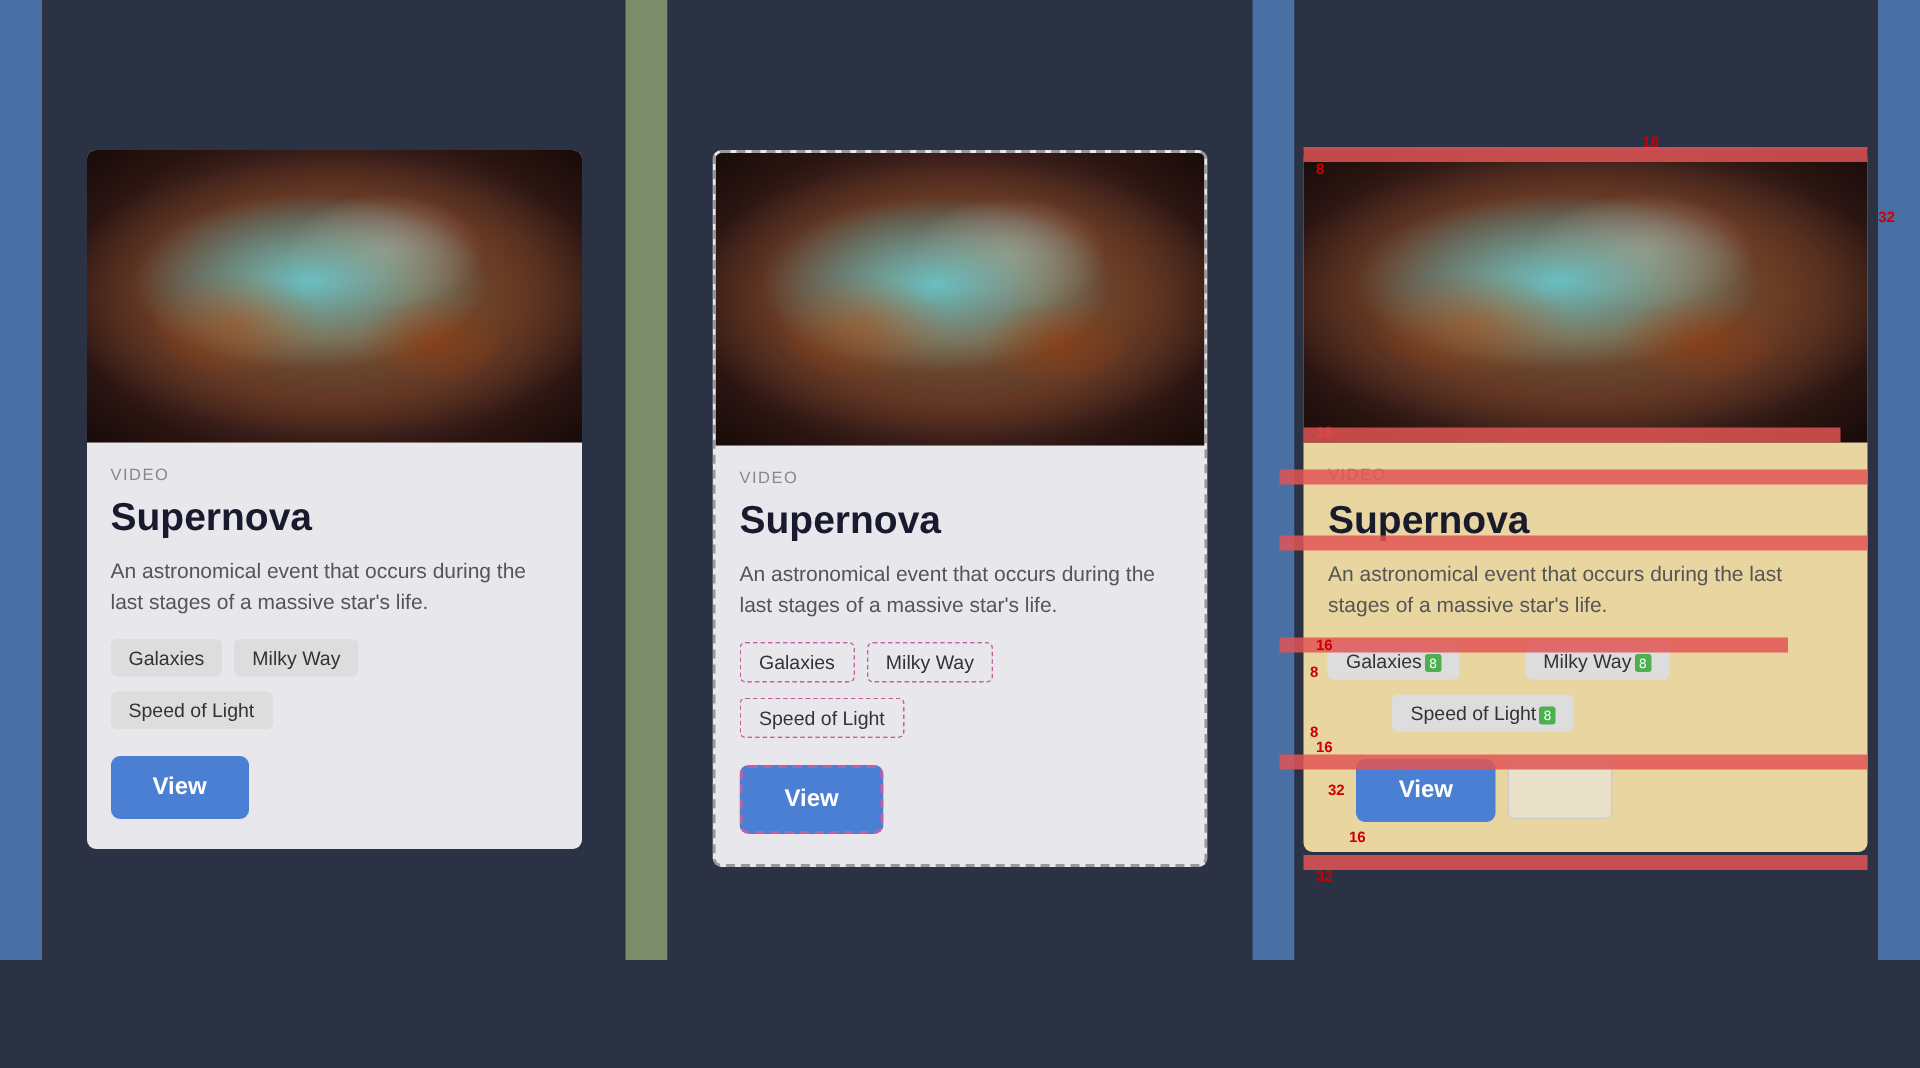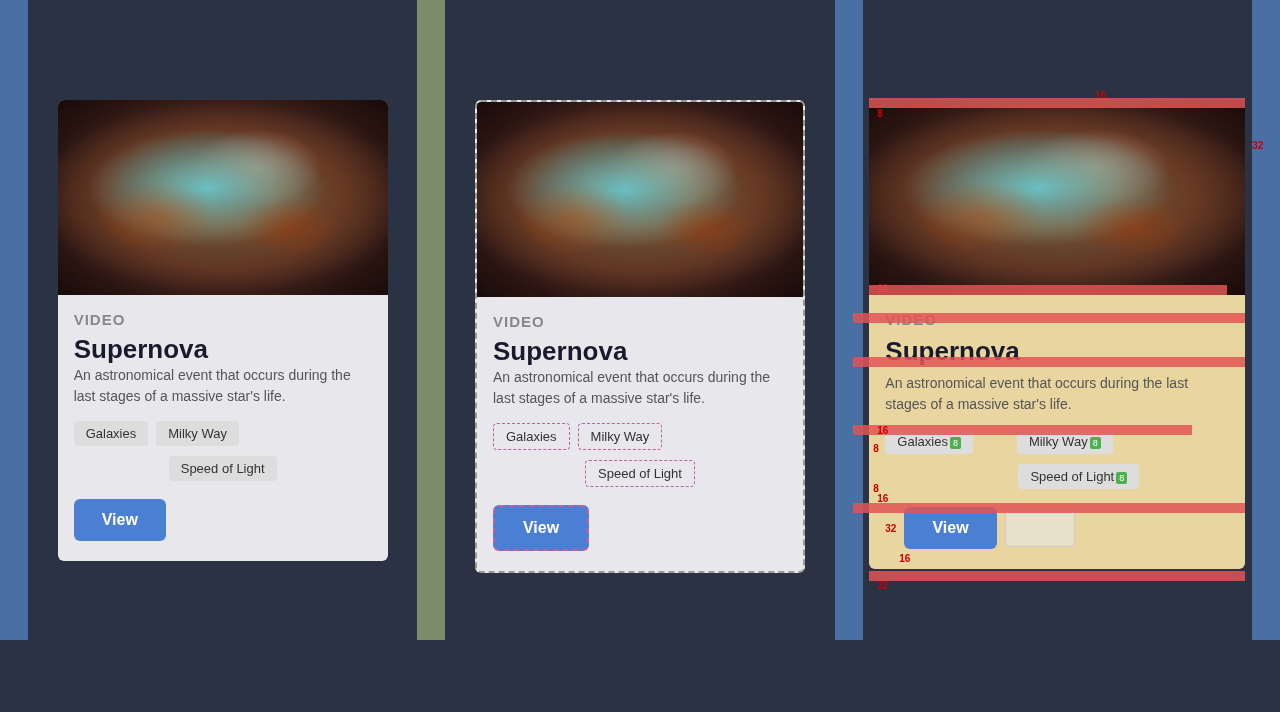--- a/index.html
+++ b/index.html
@@ -66,32 +66,33 @@
         radial-gradient(ellipse 30% 30% at 30% 60%, rgba(180, 80, 20, 0.5) 0%, transparent 60%),
         radial-gradient(ellipse 25% 25% at 70% 65%, rgba(160, 60, 10, 0.5) 0%, transparent 60%);
     }
 
     .card-body {
       padding: 16px 16px 20px;
     }
 
     .card-type {
       font-family: sans-serif;
-      font-size: 15px;
-      font-weight: 700;
+      font-size: 11px;
+      font-weight: 400;
       color: #888;
       letter-spacing: 1px;
       text-transform: uppercase;
       margin-bottom: 6px;
     }
     .card-title {
       font-family: sans-serif;
       font-size: 26px;
       font-weight: 700;
       color: #1a1a2e;
+      margin-bottom: 10px;
     }
     .card-description {
       font-family: Liberation Sans, sans-serif;
       font-size: 14px;
       color: #555;
       line-height: 1.5;
       margin-bottom: 14px;
     }
     .tags-row {
       display: flex;
@@ -112,21 +113,20 @@
       background-color: #e8e8ec;
       border: 1.5px dashed #c060a0;
       border-radius: 4px;
       padding: 5px 12px;
       font-family: sans-serif;
       font-size: 13px;
       color: #333;
     }
     .tag-row-single {
       margin-bottom: 18px;
-      justify-content: center;
     }
 
     .btn-view {
       background-color: #4a7fd4;
       color: white;
       border: none;
       border-radius: 6px;
       padding: 12px 28px;
       font-family: sans-serif;
       font-size: 16px;

